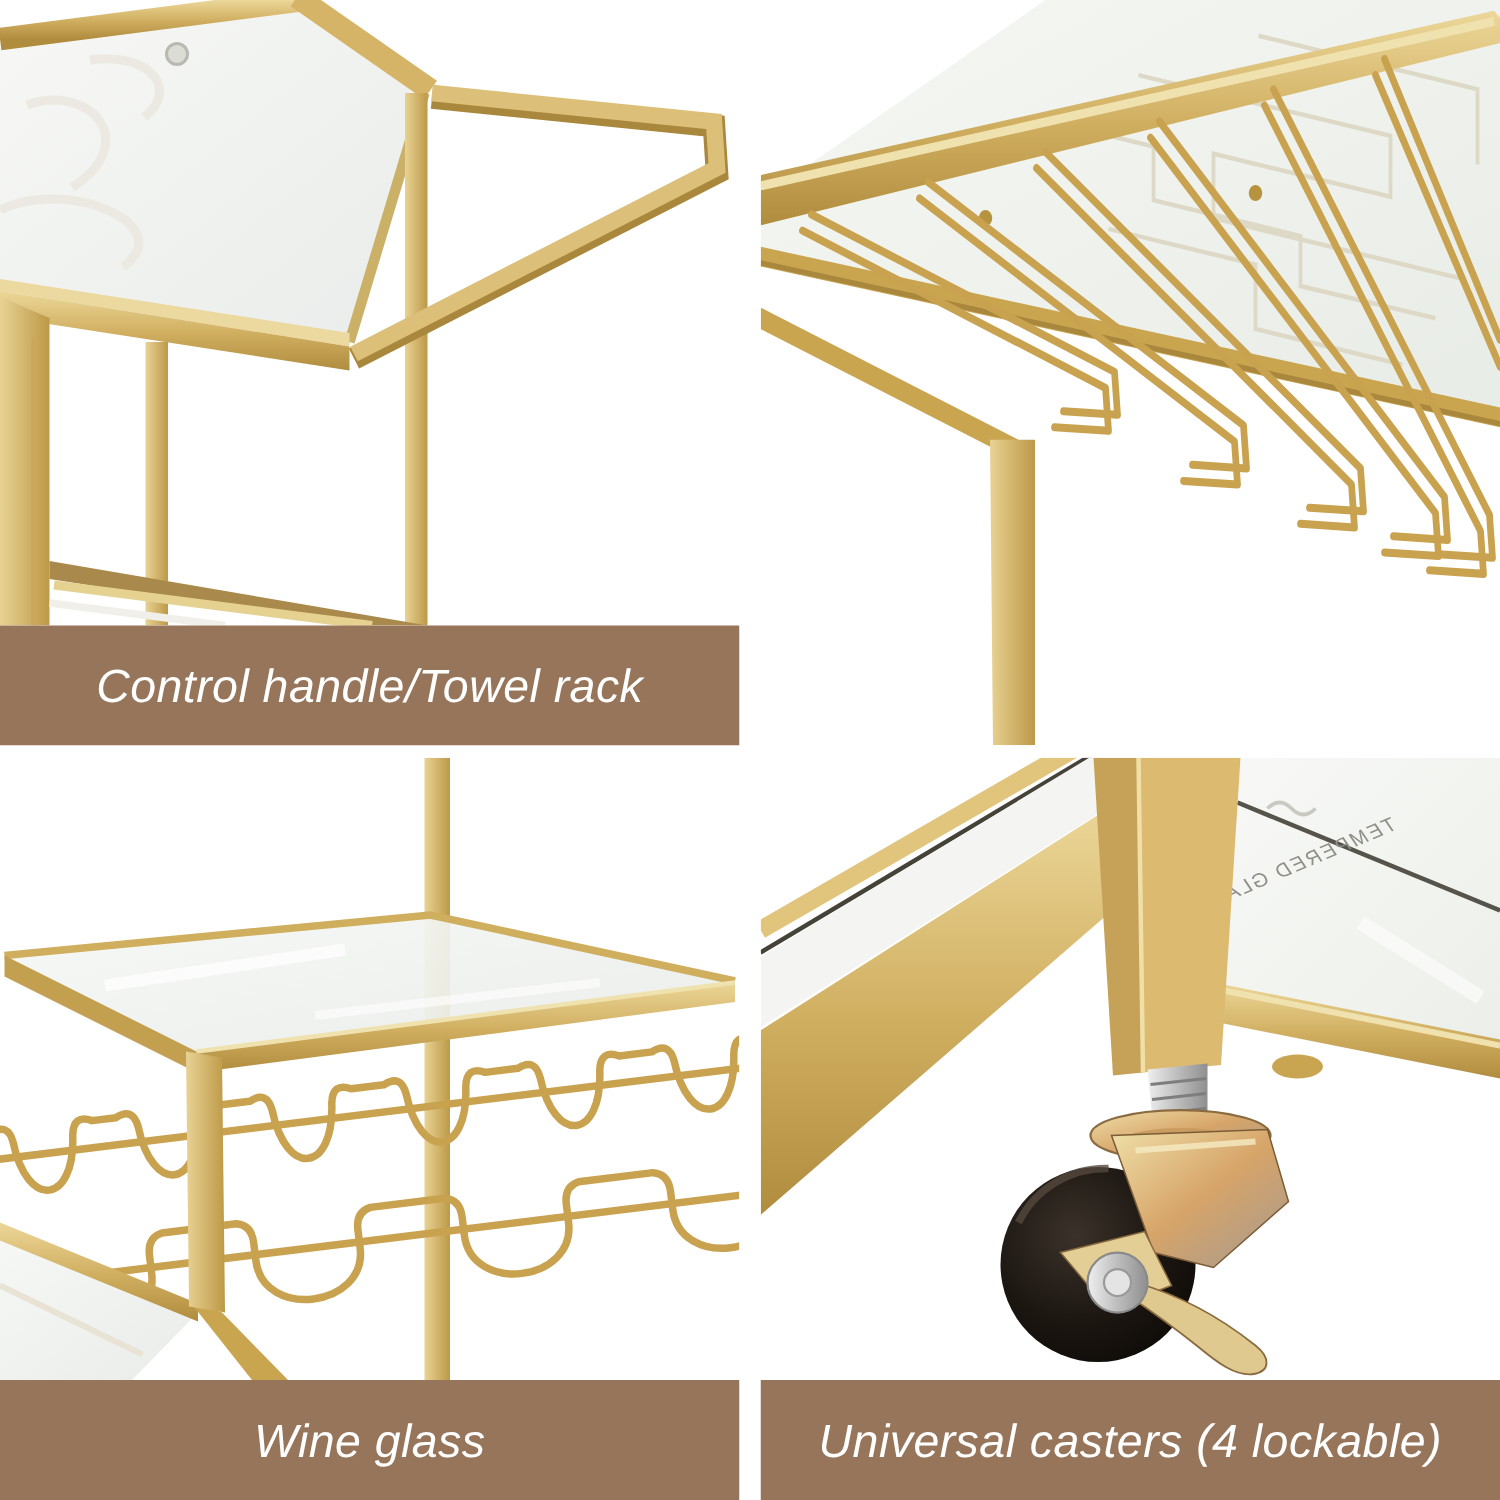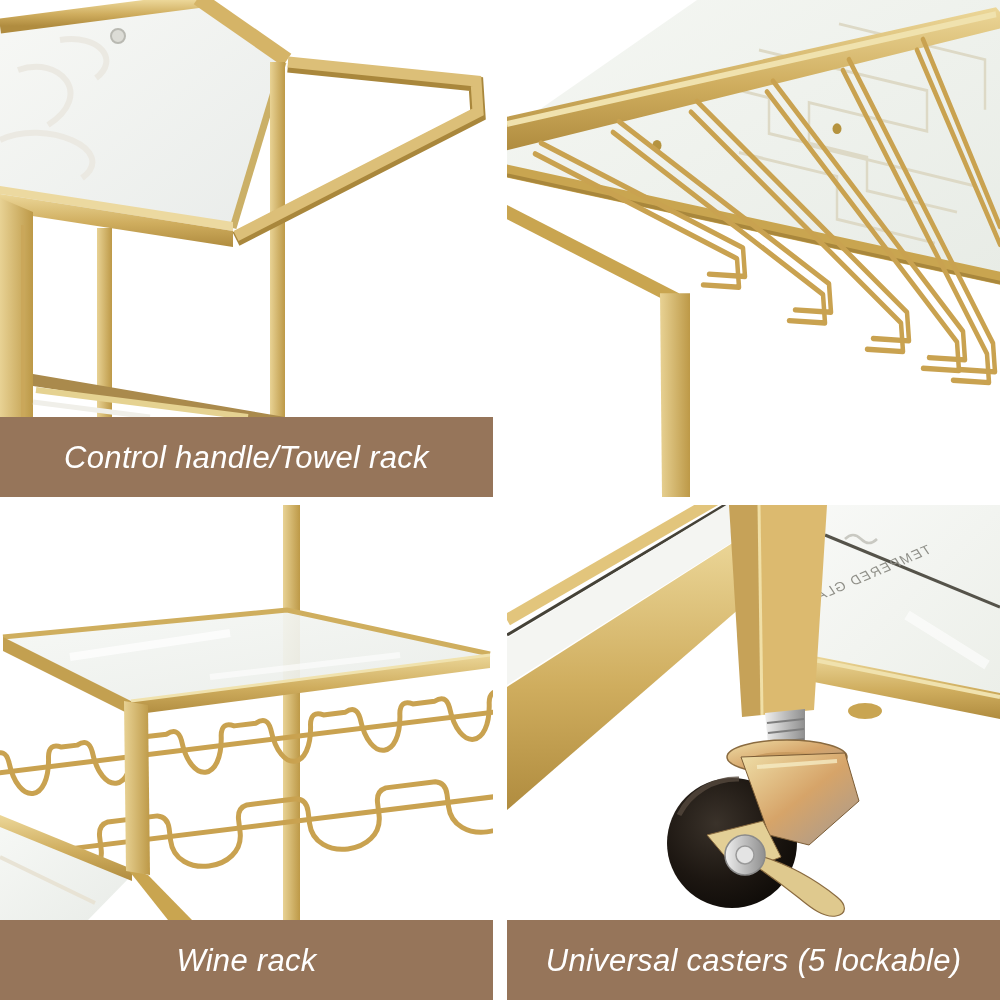--- a/index.html
+++ b/index.html
@@ -172,21 +172,21 @@
           <line x1="70" y1="152" x2="230" y2="128" stroke="#ffffff" stroke-width="8" opacity="0.75"></line>
           <line x1="210" y1="172" x2="400" y2="150" stroke="#ffffff" stroke-width="6" opacity="0.6"></line>
           <polyline points="3,132 287,105 490,149" fill="none" stroke="#cfae5e" stroke-width="5"></polyline>
           <polygon points="131,196 490,149 490,163 131,210" fill="url(#cGold)"></polygon>
           <polygon points="3,132 131,196 131,210 3,146" fill="#c3a050"></polygon>
           <line x1="131" y1="196" x2="490" y2="150" stroke="#f0e2ae" stroke-width="3"></line>
         </g>
         <polygon points="124,196 148,200 150,370 126,366" fill="url(#cGoldH)"></polygon>
       </svg>
     </div>
-    <figcaption class="caption">Wine rack</figcaption>
+    <figcaption class="caption">Wine glass</figcaption>
   </figure>
 
   <figure class="tile">
     <div class="photo">
       <svg viewBox="0 0 493 415" preserveAspectRatio="none">
         <defs>
           <linearGradient id="dGold" x1="0" y1="0" x2="0" y2="1">
             <stop offset="0" stop-color="#ecd799"></stop>
               <stop offset=".55" stop-color="#cfad5e"></stop>
               <stop offset="1" stop-color="#b08c3f"></stop>
@@ -247,16 +247,16 @@
           <path d="M172,310 a65,65 0 0,1 60,-36" stroke="#55483d" stroke-width="5" fill="none" opacity="0.8"></path>
           <polygon points="234,252 338,248 352,296 302,340 262,330" fill="url(#dZinc)" stroke="#7a5c36" stroke-width="1"></polygon>
           <path d="M250,262 L330,256" stroke="#f6ecc4" stroke-width="4" opacity="0.8"></path>
           <polygon points="200,330 256,316 274,352 232,368" fill="#e3cf96" stroke="#8a6b40" stroke-width="1"></polygon>
           <path d="M250,350 C285,360 310,376 330,392 C340,400 340,409 329,411 C317,413 304,403 292,393 C272,377 256,366 244,358 Z" fill="#dfc98e" stroke="#8a6b40" stroke-width="1.2"></path>
           <circle cx="238" cy="350" r="20" fill="url(#dSteel)" stroke="#8a8a8a" stroke-width="1.5"></circle>
           <circle cx="238" cy="350" r="9" fill="#e4e4e4" stroke="#9a9a9a" stroke-width="1.5"></circle>
         </g>
       </svg>
     </div>
-    <figcaption class="caption">Universal casters (5 lockable)</figcaption>
+    <figcaption class="caption">Universal casters (4 lockable)</figcaption>
   </figure>
 
 </div>
 
 </body></html>

